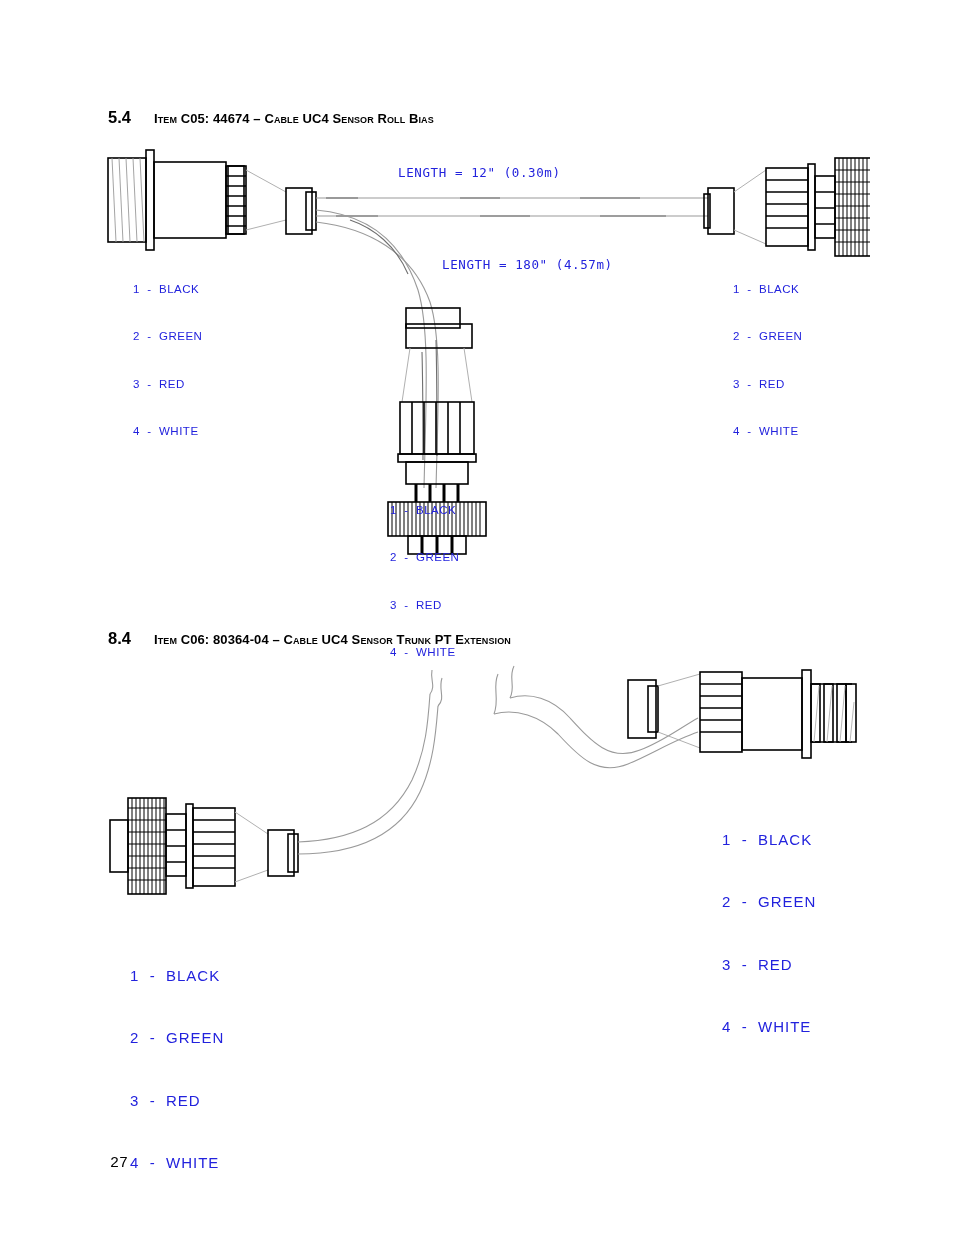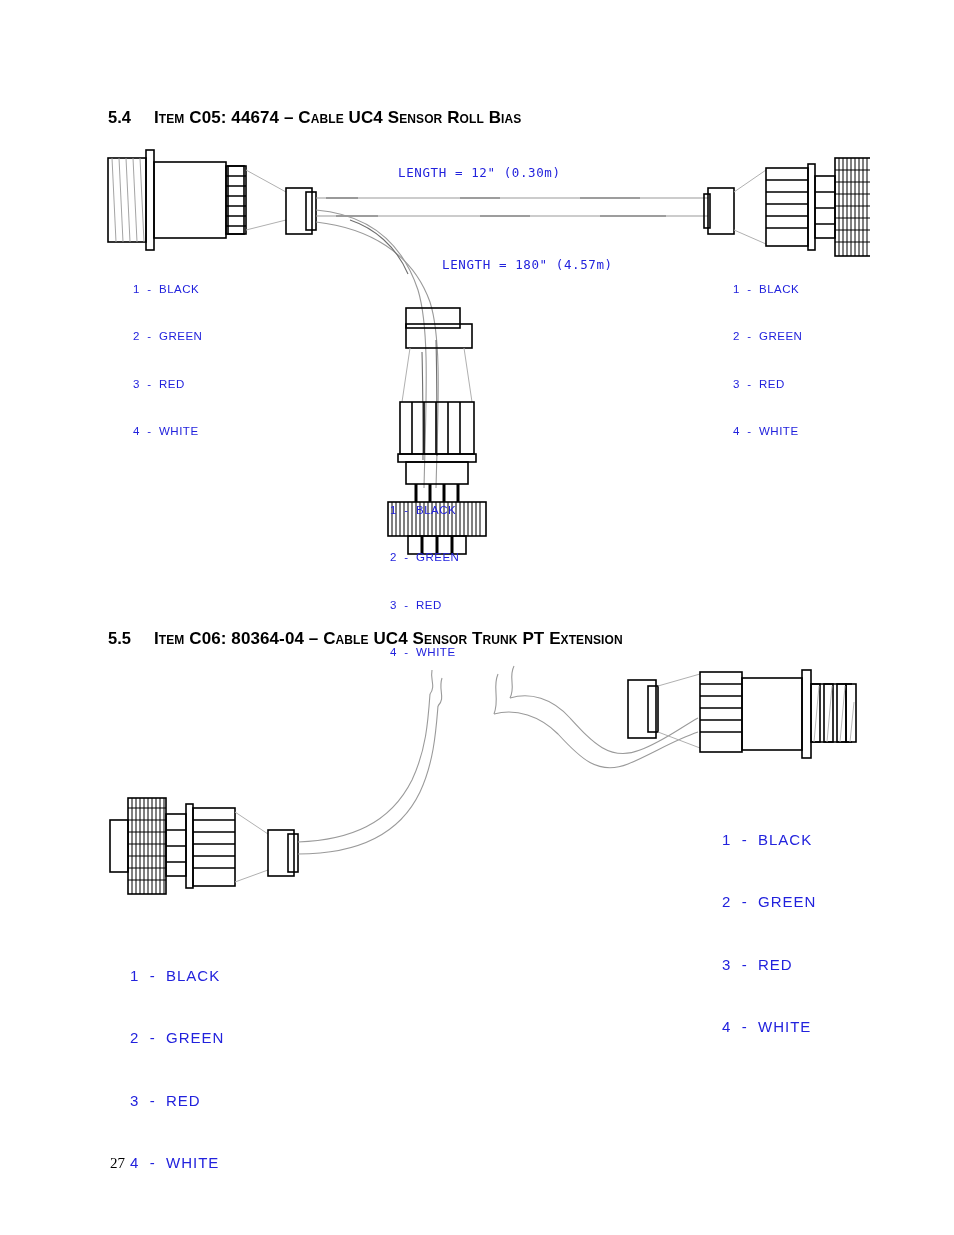--- a/index.html
+++ b/index.html
@@ -24,21 +24,21 @@
     color: #000000;
     white-space: nowrap;
   }
   .heading .num {
     display: inline-block;
     width: 46px;
     font-size: 16.5px;
     letter-spacing: 0px;
   }
   .heading .ttl {
-    font-size: 17px;
+    font-size: 13px;
     font-variant: small-caps;
     letter-spacing: 0.1px;
   }
 
   #heading-54 { left: 108px; top: 108px; }
   #heading-55 { left: 108px; top: 629px; }
 
   
   .diagram {
     position: absolute;
@@ -78,21 +78,21 @@
   }
   #len-trunk  { left: 398px; top: 165px; }
   #len-branch { left: 442px; top: 257px; }
 
   
   #page-number {
     position: absolute;
     left: 110px;
     top: 1155px;
     font-size: 15px;
-    font-family: Liberation Serif, serif;
+    font-family: Liberation Mono, monospace;
     color: #000000;
   }
 </style>
 </head>
 <body>
 
 <div class="heading" id="heading-54">
   <span class="num">5.4</span><span class="ttl">Item C05:  44674 – Cable UC4 Sensor Roll Bias</span>
 </div>
 
@@ -267,21 +267,21 @@
 </div>
 
 <div class="pinlist pin-small" id="pins-c05-branch">
   <span class="row">1  -  BLACK</span>
   <span class="row">2  -  GREEN</span>
   <span class="row">3  -  RED</span>
   <span class="row">4  -  WHITE</span>
 </div>
 
 <div class="heading" id="heading-55">
-  <span class="num">5.5</span><span class="ttl">Item C06:  80364-04 – Cable UC4 Sensor Trunk PT Extension</span>
+  <span class="num">8.4</span><span class="ttl">Item C06:  80364-04 – Cable UC4 Sensor Trunk PT Extension</span>
 </div>
 
 <div class="diagram" id="diagram-c06">
   <svg width="770" height="360" viewBox="0 0 770 360" xmlns="http://www.w3.org/2000/svg">
     <g fill="none" stroke="#000000" stroke-width="1.6" shape-rendering="geometricPrecision">
 
       <g>
 
         <rect x="10" y="158" width="18" height="52"></rect>
 

